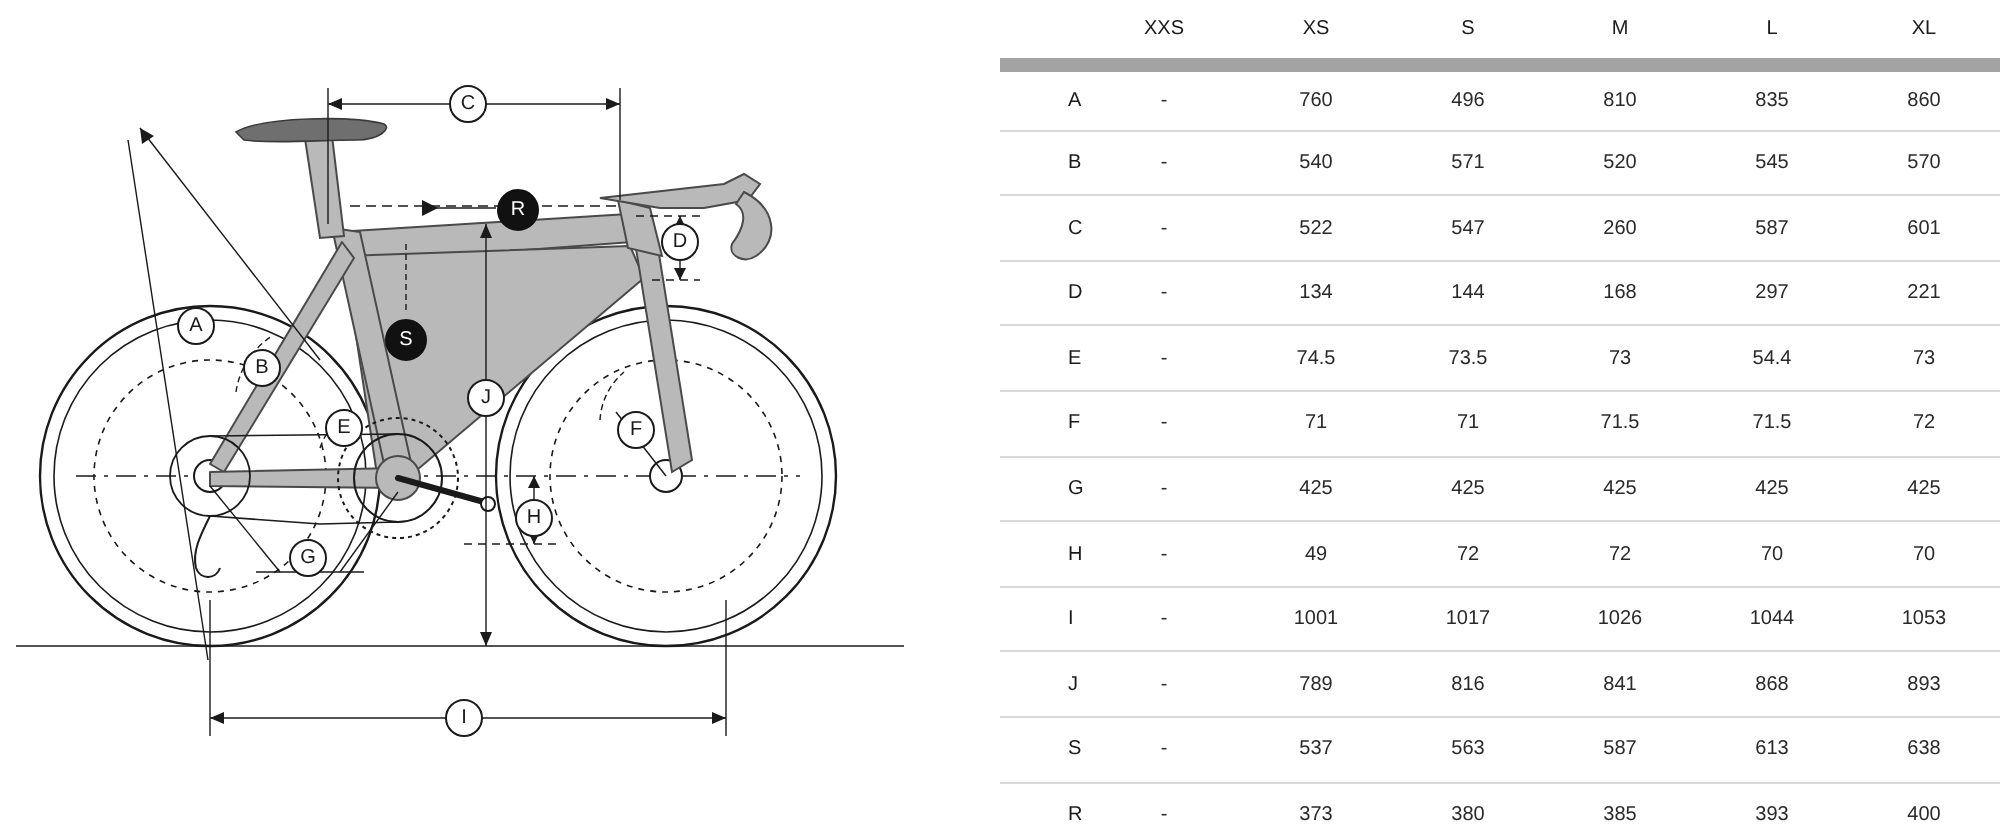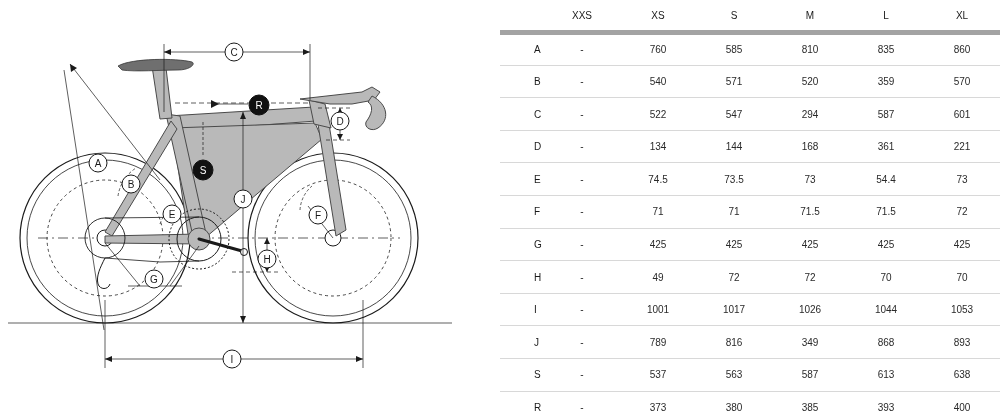--- a/index.html
+++ b/index.html
@@ -58,21 +58,21 @@
     height: 32.6px;
     text-align: center;
     vertical-align: middle;
     border-bottom: 1px solid #d8d8d8;
     font-weight: normal;
     padding: 0;
   }
   table.geo thead th {
     font-size: 10px;
     color: #1a1a1a;
-    border-bottom: 5px solid #a3a3a3;
+    border-bottom: 7px solid #a3a3a3;
   }
   table.geo th.rowhdr {
     text-align: left;
     padding-left: 34px;
     color: #1a1a1a;
   }
   table.geo td.cell { color: #2a2a2a; }
   table.geo tbody tr:last-child th,
   table.geo tbody tr:last-child td { border-bottom: none; }
 </style>
@@ -277,50 +277,50 @@
           <th>M</th>
           <th>L</th>
           <th>XL</th>
         </tr>
       </thead>
       <tbody>
         <tr>
           <th class="rowhdr">A</th>
           <td class="cell">-</td>
           <td class="cell">760</td>
-          <td class="cell">585</td>
+          <td class="cell">496</td>
           <td class="cell">810</td>
           <td class="cell">835</td>
           <td class="cell">860</td>
         </tr>
         <tr>
           <th class="rowhdr">B</th>
           <td class="cell">-</td>
           <td class="cell">540</td>
           <td class="cell">571</td>
           <td class="cell">520</td>
-          <td class="cell">359</td>
+          <td class="cell">545</td>
           <td class="cell">570</td>
         </tr>
         <tr>
           <th class="rowhdr">C</th>
           <td class="cell">-</td>
           <td class="cell">522</td>
           <td class="cell">547</td>
-          <td class="cell">294</td>
+          <td class="cell">260</td>
           <td class="cell">587</td>
           <td class="cell">601</td>
         </tr>
         <tr>
           <th class="rowhdr">D</th>
           <td class="cell">-</td>
           <td class="cell">134</td>
           <td class="cell">144</td>
           <td class="cell">168</td>
-          <td class="cell">361</td>
+          <td class="cell">297</td>
           <td class="cell">221</td>
         </tr>
         <tr>
           <th class="rowhdr">E</th>
           <td class="cell">-</td>
           <td class="cell">74.5</td>
           <td class="cell">73.5</td>
           <td class="cell">73</td>
           <td class="cell">54.4</td>
           <td class="cell">73</td>
@@ -359,21 +359,21 @@
           <td class="cell">1017</td>
           <td class="cell">1026</td>
           <td class="cell">1044</td>
           <td class="cell">1053</td>
         </tr>
         <tr>
           <th class="rowhdr">J</th>
           <td class="cell">-</td>
           <td class="cell">789</td>
           <td class="cell">816</td>
-          <td class="cell">349</td>
+          <td class="cell">841</td>
           <td class="cell">868</td>
           <td class="cell">893</td>
         </tr>
         <tr>
           <th class="rowhdr">S</th>
           <td class="cell">-</td>
           <td class="cell">537</td>
           <td class="cell">563</td>
           <td class="cell">587</td>
           <td class="cell">613</td>

